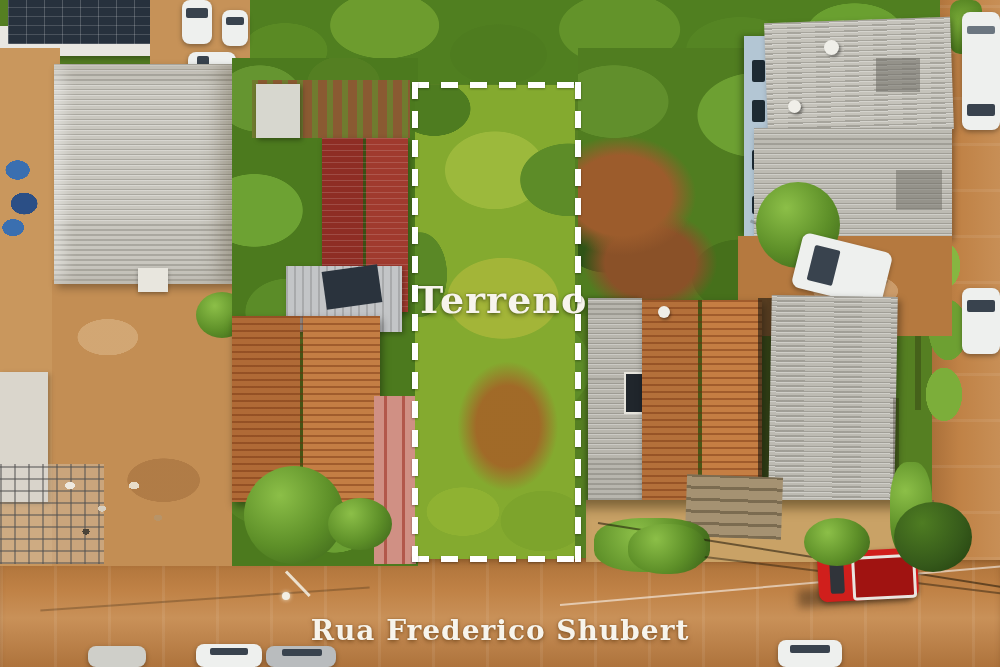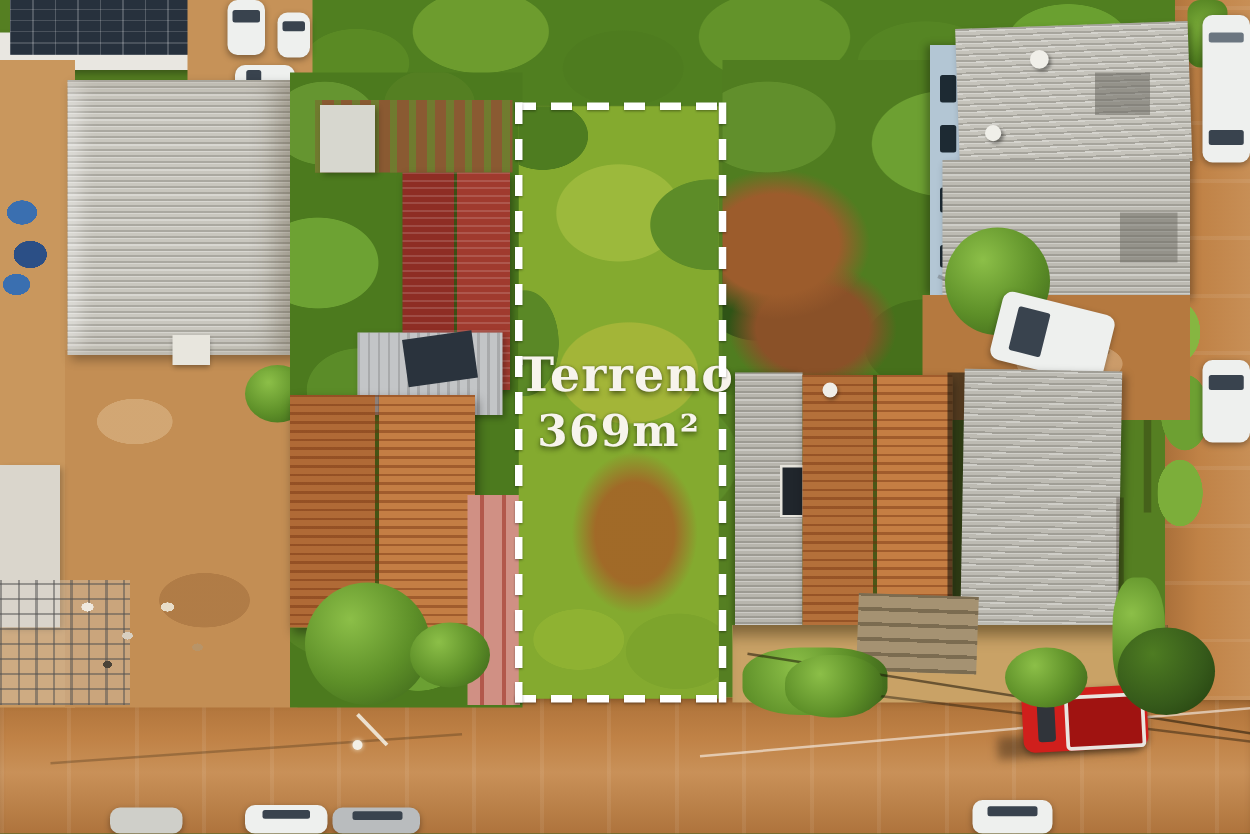--- a/index.html
+++ b/index.html
@@ -182,21 +182,20 @@
         radial-gradient(60px 45px at 12% 5%,#4e7c20 0 60%,rgba(0,0,0,0) 61%),
         radial-gradient(45px 70px at 3% 40%,#5a8826 0 60%,rgba(0,0,0,0) 61%),
         radial-gradient(80px 60px at 96% 20%,#5d8c28 0 60%,rgba(0,0,0,0) 61%),
         radial-gradient(90px 70px at 50% 18%,#9cb93c 0 55%,rgba(0,0,0,0) 56%),
         radial-gradient(110px 80px at 55% 45%,#a3b538 0 50%,rgba(0,0,0,0) 51%),
         radial-gradient(70px 90px at 58% 72%,rgba(168,90,38,.8) 0 45%,rgba(168,90,38,0) 72%),
         radial-gradient(60px 40px at 30% 90%,#8fb232 0 60%,rgba(0,0,0,0) 61%),
         radial-gradient(70px 50px at 80% 92%,#7da42c 0 60%,rgba(0,0,0,0) 61%),
         var(--plot-grass,#84aa2f);"></div>
     <div class="abs plot-text" style="top:192px;font-size:38px;">Terreno</div>
-    <div class="abs plot-text" style="top:240px;font-size:35px;">369m²</div>
   </div>
   <div class="abs dash-h" style="left:412px;top:82px;width:169px;"></div>
   <div class="abs dash-h" style="left:412px;top:556px;width:169px;"></div>
   <div class="abs dash-v" style="left:412px;top:82px;height:480px;"></div>
   <div class="abs dash-v" style="left:575px;top:82px;height:480px;"></div>
 
   <div class="abs shadowline" style="left:598px;top:522px;width:410px;height:2px;transform:rotate(9deg);transform-origin:left center;"></div>
   <div class="abs shadowline" style="left:640px;top:548px;width:380px;height:2px;transform:rotate(7deg);transform-origin:left center;opacity:.8;"></div>
   <div class="abs whiteline" style="left:560px;top:604px;width:450px;height:2px;transform:rotate(-5deg);transform-origin:left center;"></div>
   <div class="abs" style="left:852px;top:566px;width:4px;height:30px;background:#2b2118;transform:rotate(12deg);"></div>
@@ -217,14 +216,15 @@
   <div class="abs car" style="left:196px;top:644px;width:66px;height:23px;">
     <div class="abs win" style="left:14px;top:4px;width:38px;height:7px;"></div>
     </div>
   <div class="abs car" style="left:266px;top:646px;width:70px;height:21px;background:#b9bcbe;">
     <div class="abs win" style="left:16px;top:3px;width:40px;height:7px;"></div>
     </div>
   <div class="abs car" style="left:778px;top:640px;width:64px;height:27px;">
     <div class="abs win" style="left:12px;top:5px;width:40px;height:8px;"></div>
     </div>
 
+  <div class="abs street-text" style="left:0;top:614px;">Rua Frederico Shubert</div>
 
 </div>
 
 </body></html>

